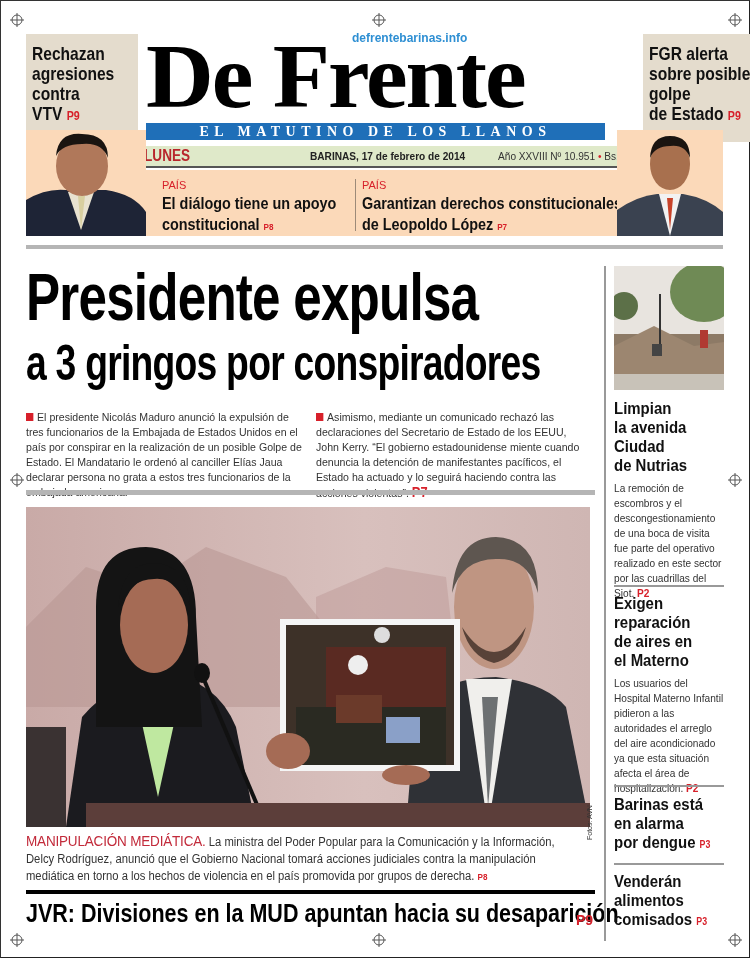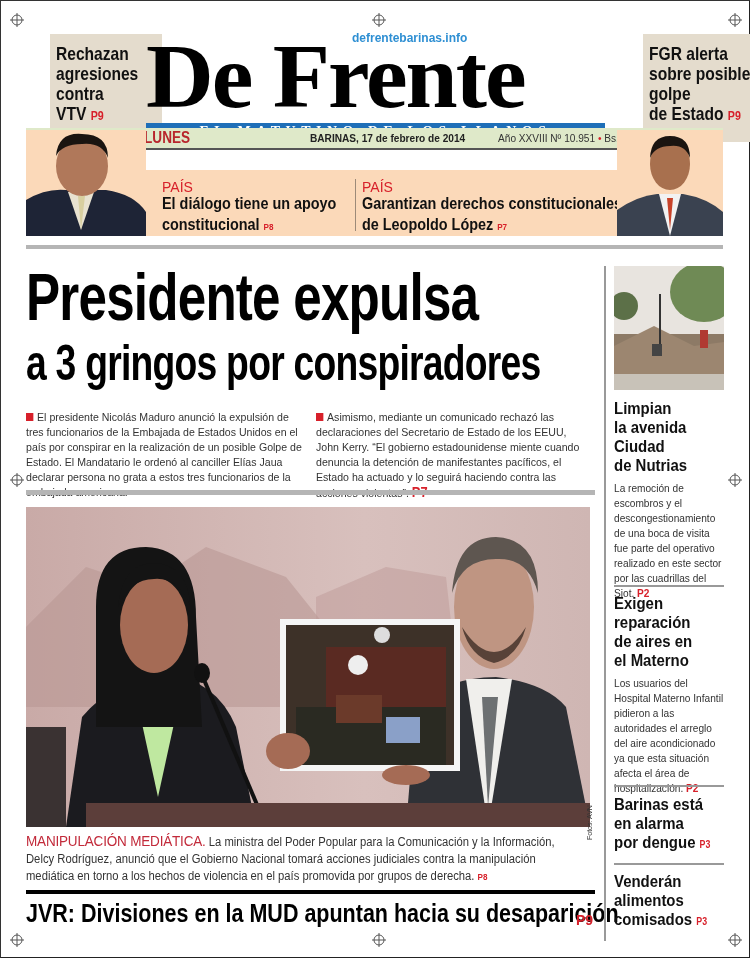--- a/index.html
+++ b/index.html
@@ -13,29 +13,29 @@
   .teaser-box { position:absolute; background:#e4dccd; }
   .teaser-title { position:absolute; font-weight:bold; font-size:19px; line-height:20px; color:#111; transform:scaleX(0.82); transform-origin:left top; white-space:nowrap; }
   .teaser-title .p-red { font-size:13px; }
 
   
   .masthead-logo { position:absolute; left:146px; top:30px; font-family:"Liberation Serif", serif; font-weight:bold; font-size:92px; line-height:92px; letter-spacing:-2px; transform:scaleX(1.02); transform-origin:left top; white-space:nowrap; color:#000; }
   .site-url { position:absolute; left:352px; top:31px; font-size:12px; font-weight:bold; color:#2e8fd3; }
   .tagline-bar { position:absolute; left:146px; top:123px; width:459px; height:17px; background:#1f6fb8; color:#fff; font-family:"Liberation Serif", serif; font-weight:bold; font-size:14px; line-height:17px; letter-spacing:5.5px; text-align:center; white-space:nowrap; }
 
   
-  .datebar { position:absolute; left:26px; top:128px; width:697px; height:20px; background:#dfe9c9; border-bottom:2px solid #555; }
+  .datebar { position:absolute; left:26px; top:146px; width:697px; height:20px; background:#dfe9c9; border-bottom:2px solid #555; }
   .day { position:absolute; left:118px; top:1px; font-weight:bold; font-size:16px; color:#b8262c; transform:scaleX(0.85); transform-origin:left top; }
   .place-date { position:absolute; left:284px; top:4px; font-weight:bold; font-size:11px; color:#222; transform:scaleX(0.92); transform-origin:left top; white-space:nowrap; }
   .edition { position:absolute; left:472px; top:4px; font-size:11px; color:#333; transform:scaleX(0.92); transform-origin:left top; white-space:nowrap; }
   .edition .dot { color:#d7202a; }
 
   
   .peach { position:absolute; left:26px; top:170px; width:697px; height:66px; background:#fbd9b9; }
-  .sec-label { position:absolute; font-size:14px; color:#d7202a; }
+  .sec-label { position:absolute; font-size:11px; color:#d7202a; }
   .sub-head { position:absolute; font-weight:bold; font-size:16px; line-height:21px; color:#111; transform:scaleX(0.9); transform-origin:left top; white-space:nowrap; }
   .sub-head .p-red { font-size:9px; }
   .vdiv { position:absolute; left:355px; top:179px; width:1px; height:52px; background:#9c8a78; }
 
   .photo { position:absolute; overflow:hidden; }
 
   .rule-gray { position:absolute; height:5px; background:#b5b5b5; }
 
   
   .headline { position:absolute; left:26px; font-weight:bold; color:#000; white-space:nowrap; transform-origin:left top; letter-spacing:-1px; }
@@ -106,21 +106,21 @@
       <path d="M7 0V14M0 7H14" stroke="#555" stroke-width="1"></path>
     </svg>
   </div>
 <div class="reg" style="left:728px;top:933px;">
     <svg viewBox="0 0 14 14">
       <circle cx="7" cy="7" r="5" fill="none" stroke="#555" stroke-width="1"></circle>
       <path d="M7 0V14M0 7H14" stroke="#555" stroke-width="1"></path>
     </svg>
   </div>
 
-<div class="teaser-box" style="left:26px;top:34px;width:112px;height:108px;margin-left:24px;">
+<div class="teaser-box" style="left:26px;top:34px;width:112px;height:108px;">
   <div class="teaser-title" style="left:6px;top:10px;">
     <div>Rechazan</div>
     <div>agresiones</div>
     <div>contra</div>
     <div><span>VTV</span> <span class="p-red">P9</span></div>
   </div>
 </div>
 
 <div class="masthead-logo">De Frente</div>
 <div class="site-url">defrentebarinas.info</div>

